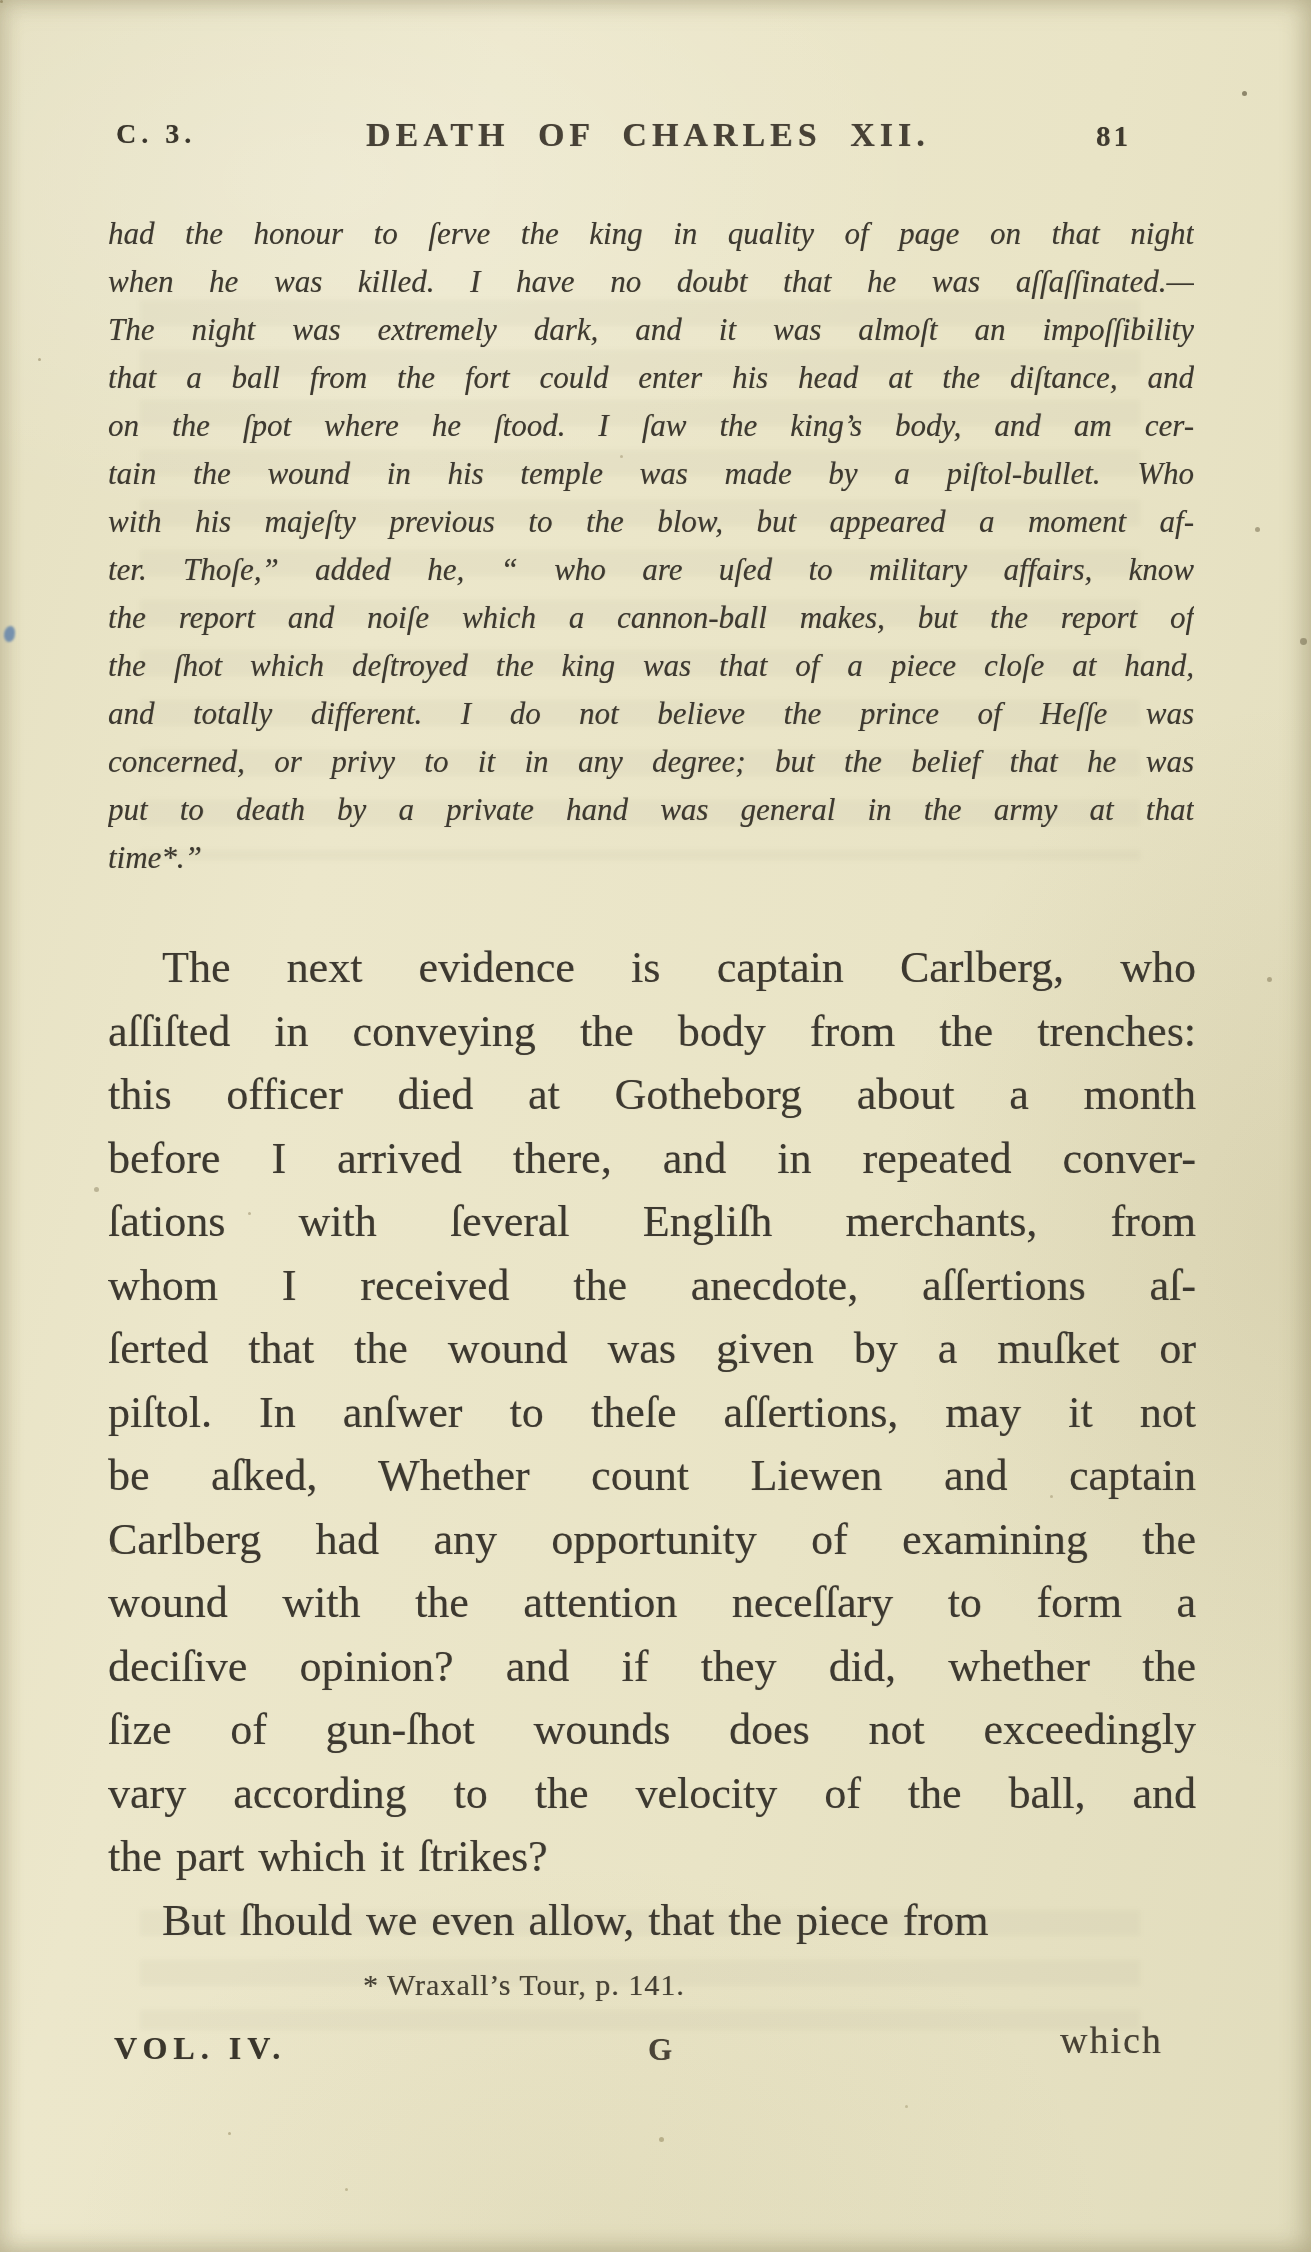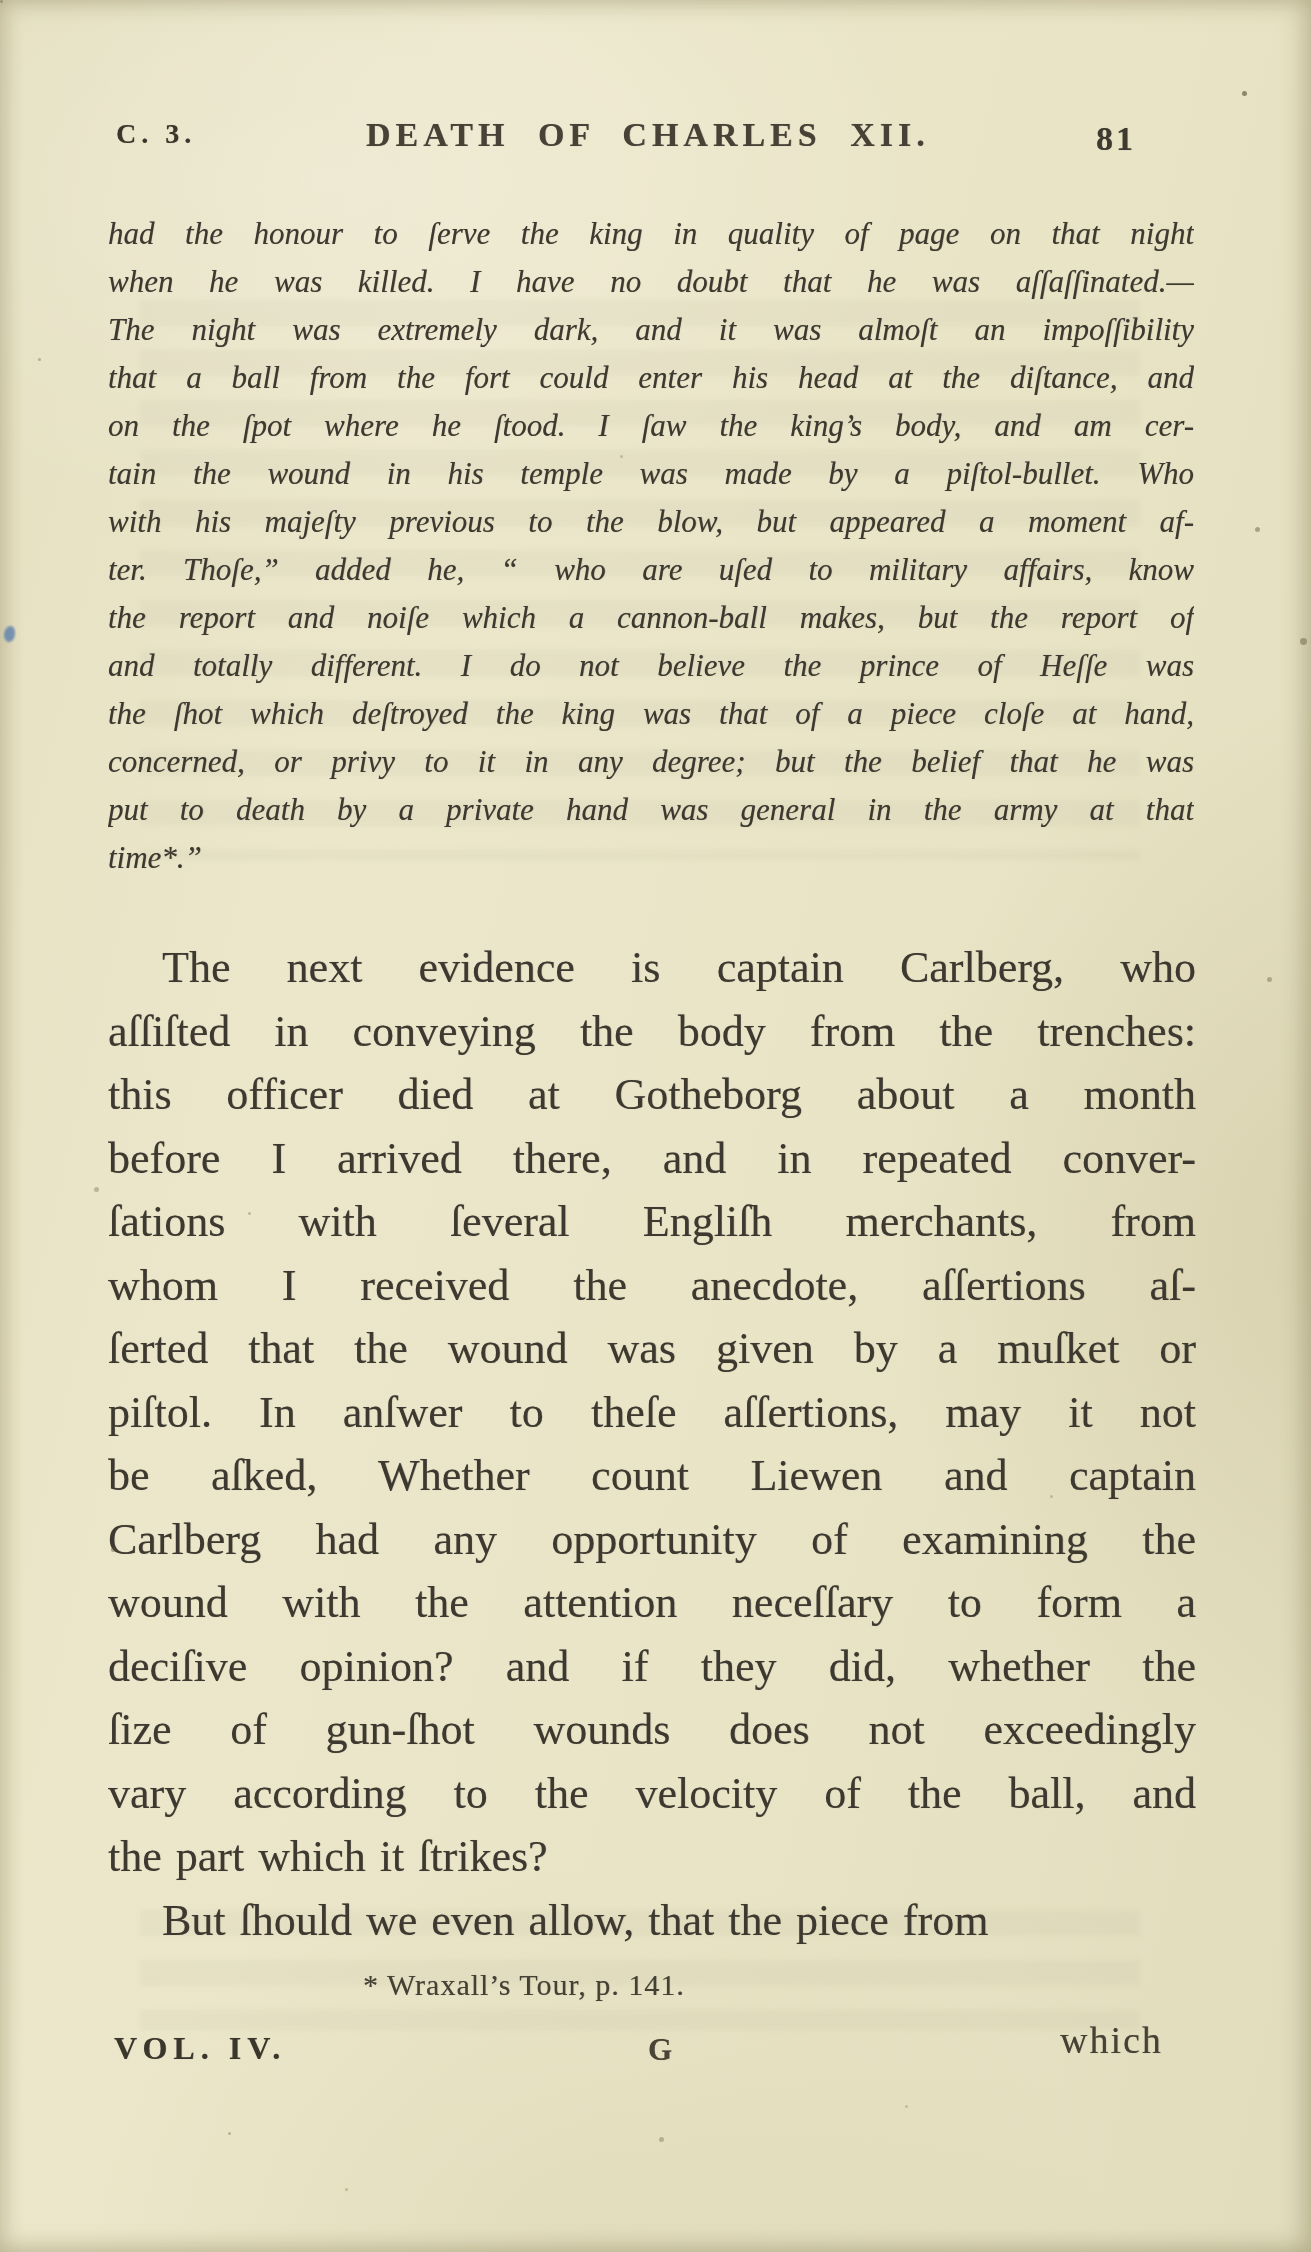--- a/index.html
+++ b/index.html
@@ -29,21 +29,21 @@
     position:absolute;left:116px;top:6px;
     font-size:28px;font-weight:bold;letter-spacing:5px;color:#3a362c;
   }
   .running-title{
     position:absolute;left:366px;top:4px;
     font-size:34px;letter-spacing:5px;word-spacing:15px;
     font-weight:bold;color:#474136;
   }
   .pagenum{
     position:absolute;left:1096px;top:8px;
-    font-size:34px;letter-spacing:3px;font-weight:bold;color:#3f3a2f;
+    font-size:29px;letter-spacing:3px;font-weight:bold;color:#3f3a2f;
   }
 
   
   .quote{position:absolute;top:210px;left:108px;width:1086px;}
   .quote .line{
     height:48px;line-height:48px;font-size:31px;
     text-align:justify;text-align-last:justify;
     overflow:hidden;white-space:nowrap;word-spacing:2px;font-style:italic;
   }
   .quote .line.last{text-align-last:left;white-space:normal;}
@@ -132,22 +132,22 @@
   <div class="quote ink">
       <div class="line">had the honour to ſerve the king in quality of page on that night</div>
       <div class="line">when he was killed.  I have no doubt that he was aſſaſſinated.—</div>
       <div class="line">The night was extremely dark, and it was almoſt an impoſſibility</div>
       <div class="line">that a ball from the fort could enter his head at the diſtance, and</div>
       <div class="line">on the ſpot where he ſtood.  I ſaw the king’s body, and am cer-</div>
       <div class="line">tain the wound in his temple was made by a piſtol-bullet.  Who</div>
       <div class="line">with his majeſty previous to the blow, but appeared a moment af-</div>
       <div class="line">ter.  Thoſe,” added he, “ who are uſed to military affairs, know</div>
       <div class="line">the report and noiſe which a cannon-ball makes, but the report of</div>
+      <div class="line">the ſhot which deſtroyed the king was that of a piece cloſe at hand,</div>
       <div class="line">and totally different.  I do not believe the prince of Heſſe was</div>
-      <div class="line">the ſhot which deſtroyed the king was that of a piece cloſe at hand,</div>
       <div class="line">concerned, or privy to it in any degree; but the belief that he was</div>
       <div class="line">put to death by a private hand was general in the army at that</div>
       <div class="line last">time*.”</div>
     </div>
 
   <div class="main ink">
     <div class="para" data-indent="true">
         <div class="line">The next evidence is captain Carlberg, who</div>
         <div class="line">aſſiſted in conveying the body from the trenches:</div>
         <div class="line">this officer died at Gotheborg about a month</div>

